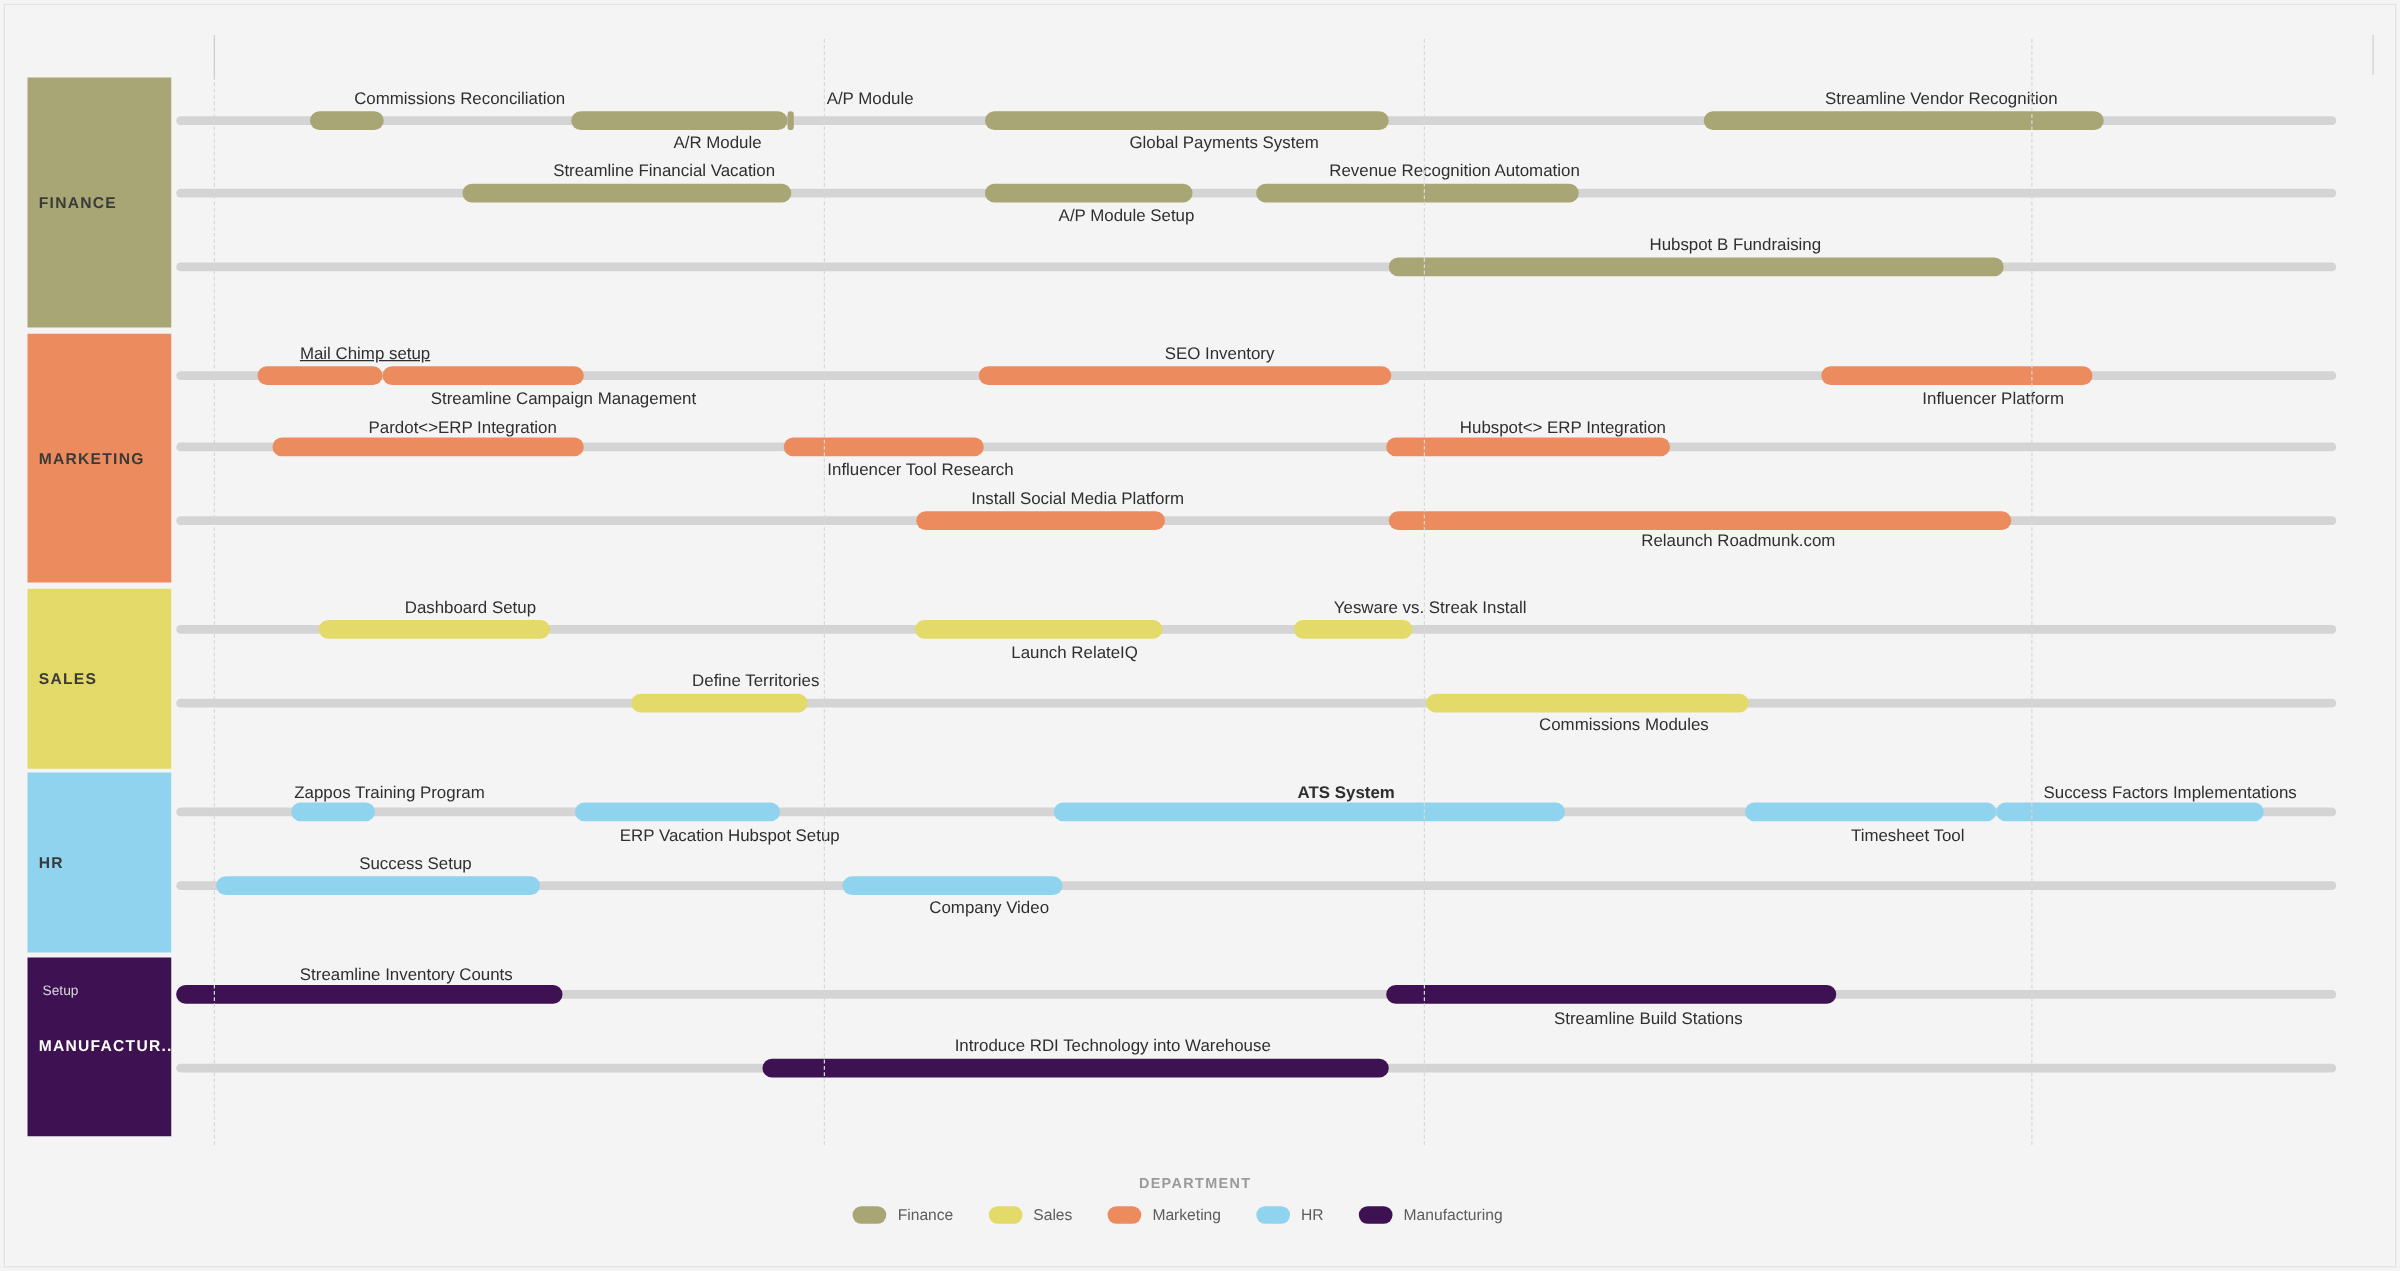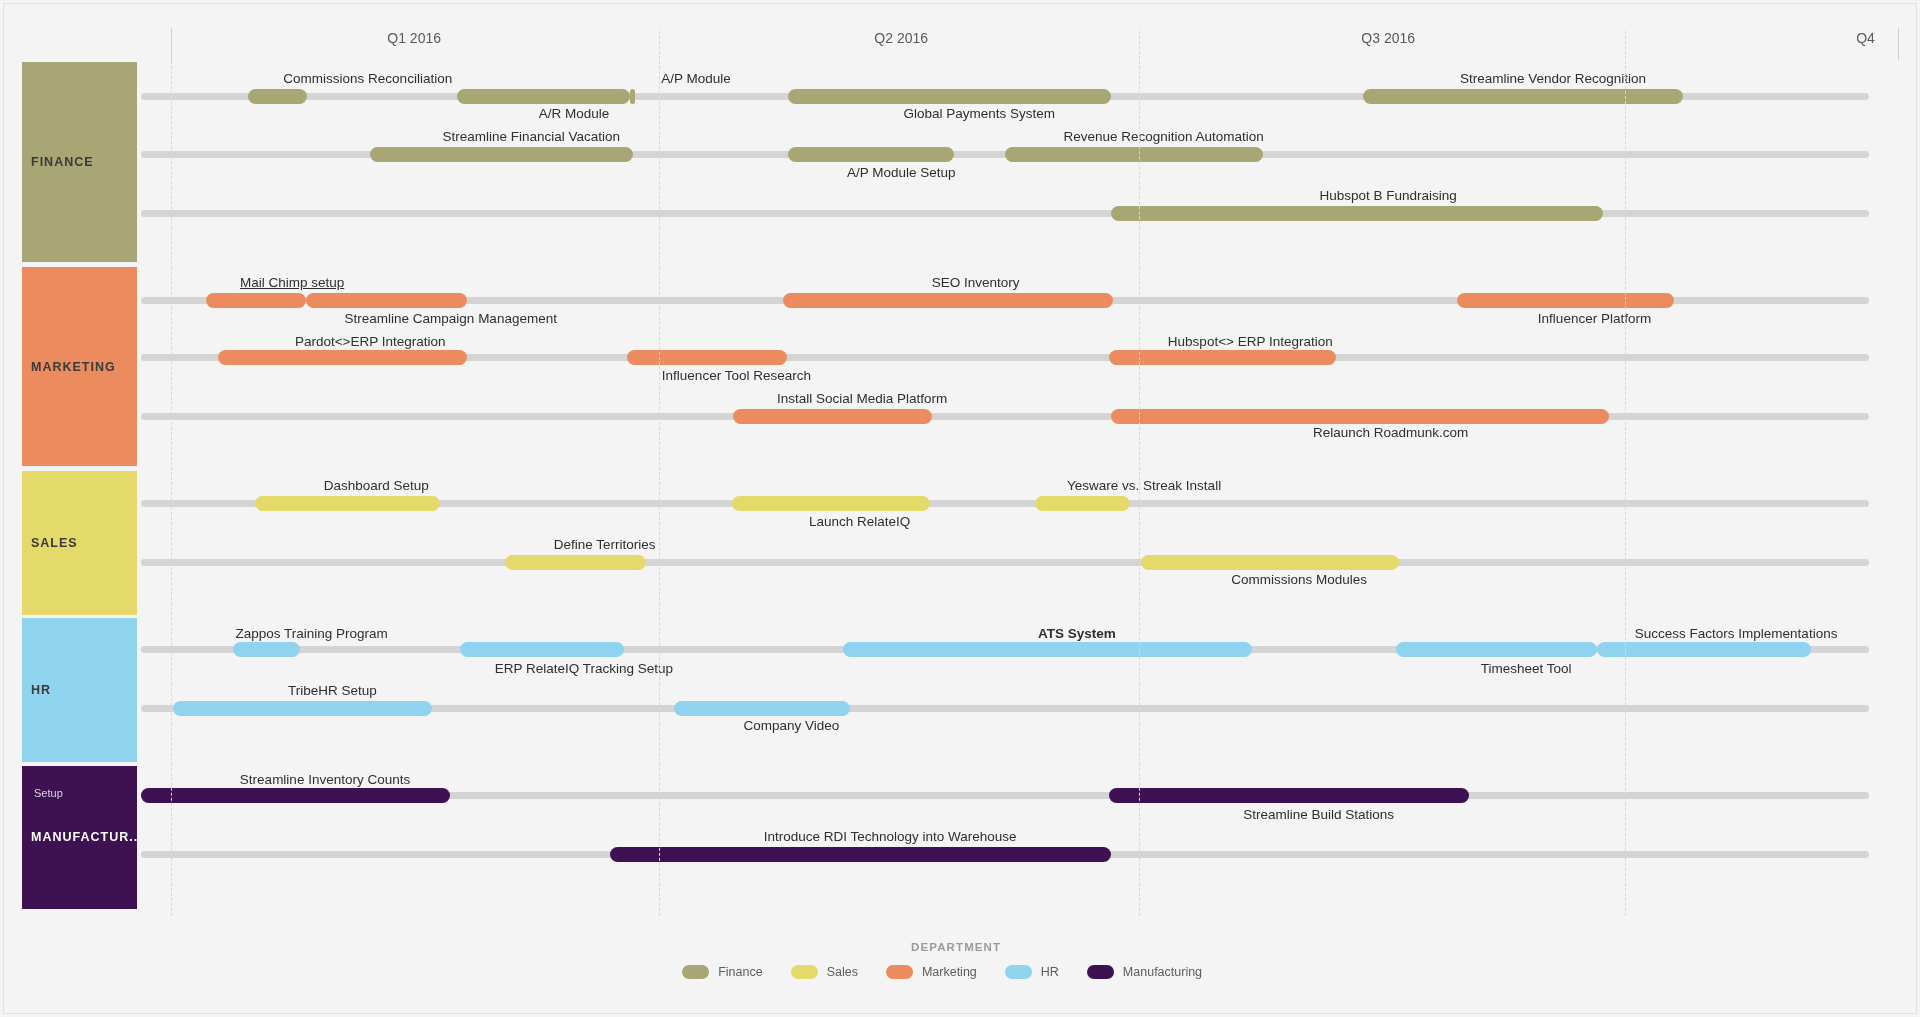--- a/index.html
+++ b/index.html
@@ -92,26 +92,20 @@
   .watermark{
     position:absolute;left:30px;top:783px;
     font-size:11px;color:#d8d8d8;
   }
 </style>
 </head>
 <body>
 
 <div id="board">
 
-  <div class="qheader">
-      <div class="qlabel" style="left: 410.143px;">Q1 2016</div>
-      <div class="qlabel" style="left: 897.188px;">Q2 2016</div>
-      <div class="qlabel" style="left: 1384.23px;">Q3 2016</div>
-      <div class="qlabel" style="left: 1861.51px;">Q4</div>
-    </div>
 
   <div id="lanes-container">
       <div class="deptbox light" style="top: 58.3971px; height: 199.523px; background: rgb(169, 166, 117);">FINANCE</div>
       <div class="track" style="top: 88.8123px; width: 1728.46px;">
         <div class="bar" title="Commissions Reconciliation" style="left: 107.418px; width: 58.5918px; background: rgb(169, 166, 117);"></div>
         <div class="bar" title="A/R Module" style="left: 316.152px; width: 173.334px; background: rgb(169, 166, 117);"></div>
         <div class="bar" title="A/P Module" style="left: 489.486px; width: 5px; background: rgb(169, 166, 117);"></div>
         <div class="bar" title="Global Payments System" style="left: 646.952px; width: 323.476px; background: rgb(169, 166, 117);"></div>
         <div class="bar" title="Streamline Vendor Management" style="left: 1221.88px; width: 319.814px; background: rgb(169, 166, 117);"></div>
       </div>
@@ -174,29 +168,29 @@
       <div class="barlabel" style="left: 1295.12px; top: 568.155px;">Commissions Modules</div>
       <div class="deptbox light" style="top: 614.386px; height: 143.56px; background: rgb(143, 211, 239);">HR</div>
       <div class="track" style="top: 642.368px; width: 1728.46px;">
         <div class="bar" title="Zappos Training Program" style="left: 91.5497px; width: 67.1365px; background: rgb(143, 211, 239);"></div>
         <div class="bar" title="ERP Vacation Tracking Setup" style="left: 318.593px; width: 164.79px; background: rgb(143, 211, 239);"></div>
         <div class="bar" title="ATS System" style="left: 701.881px; width: 408.922px; background: rgb(143, 211, 239);"></div>
         <div class="bar" title="Timesheet Tool" style="left: 1254.84px; width: 201.409px; background: rgb(143, 211, 239);"></div>
         <div class="bar" title="Success Factors Implementations" style="left: 1456.25px; width: 213.616px; background: rgb(143, 211, 239);"></div>
       </div>
       <div class="barlabel" style="left: 307.607px; top: 621.686px;">Zappos Training Program</div>
-      <div class="barlabel" style="left: 579.815px; top: 656.968px;">ERP RelateIQ Tracking Setup</div>
+      <div class="barlabel" style="left: 579.815px; top: 656.968px;">ERP Vacation Hubspot Setup</div>
       <div class="barlabel" style="left: 1072.96px; top: 621.686px; font-weight: bold;">ATS System</div>
       <div class="barlabel" style="left: 1522.17px; top: 656.968px;">Timesheet Tool</div>
       <div class="barlabel" style="left: 1732.12px; top: 621.686px;">Success Factors Implementations</div>
       <div class="track" style="top: 700.765px; width: 1728.46px;">
         <div class="bar" title="TribeHR Setup" style="left: 31.7372px; width: 258.781px; background: rgb(143, 211, 239);"></div>
         <div class="bar" title="Company Video" style="left: 533.43px; width: 175.776px; background: rgb(143, 211, 239);"></div>
       </div>
-      <div class="barlabel" style="left: 328.358px; top: 678.866px;">TribeHR Setup</div>
+      <div class="barlabel" style="left: 328.358px; top: 678.866px;">Success Setup</div>
       <div class="barlabel" style="left: 787.328px; top: 714.148px;">Company Video</div>
       <div class="deptbox dark" style="top: 761.596px; height: 143.56px; background: rgb(61, 17, 82);">MANUFACTUR...</div>
       <div class="track" style="top: 788.361px; width: 1728.46px;">
         <div class="bar" title="Streamline Inventory Counts" style="left: 0px; width: 308.828px; background: rgb(61, 17, 82);"></div>
         <div class="bar" title="Streamline Build Stations" style="left: 967.986px; width: 360.096px; background: rgb(61, 17, 82);"></div>
       </div>
       <div class="barlabel" style="left: 321.034px; top: 767.679px;">Streamline Inventory Counts</div>
       <div class="barlabel" style="left: 1314.65px; top: 802.96px;">Streamline Build Stations</div>
       <div class="track" style="top: 846.758px; width: 1728.46px;">
         <div class="bar" title="Introduce RDI Technology into Warehouse" style="left: 468.735px; width: 501.693px; background: rgb(61, 17, 82);"></div>

